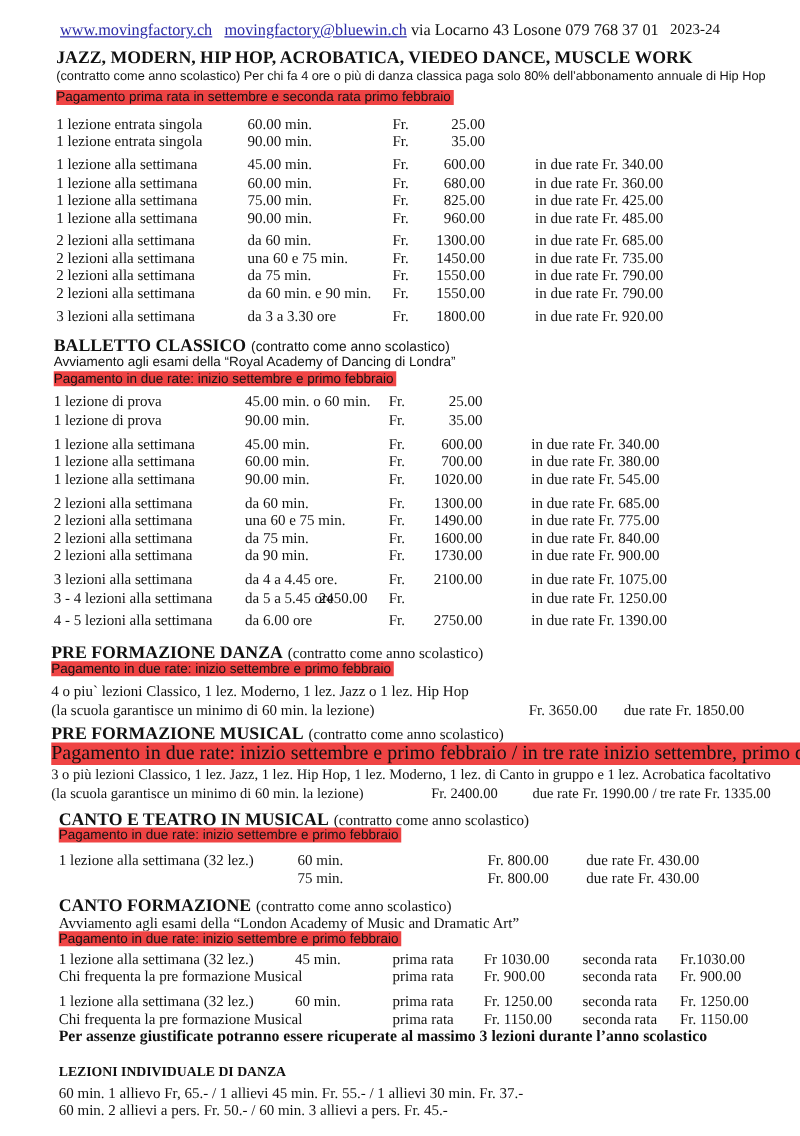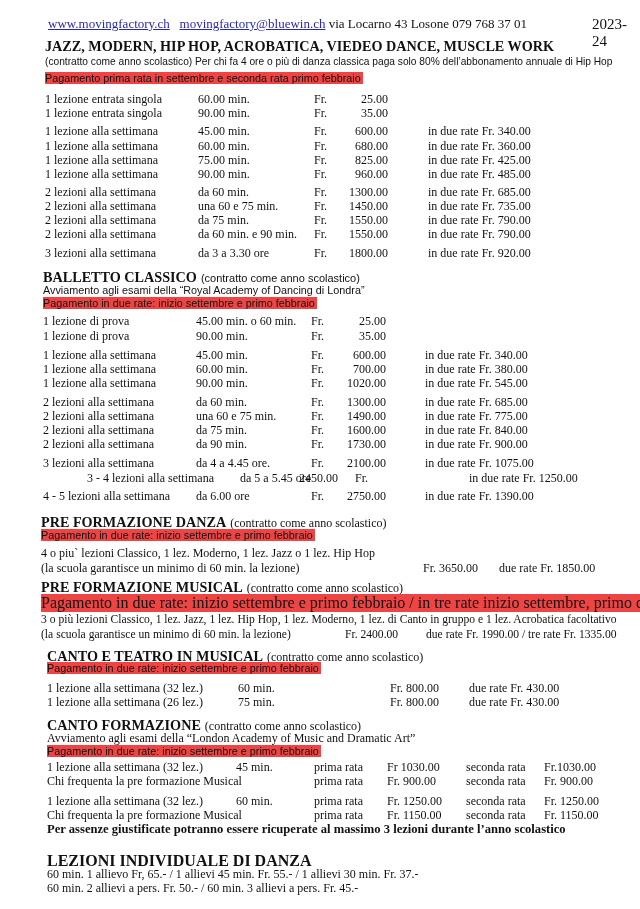--- a/index.html
+++ b/index.html
@@ -1,20 +1,20 @@
 <!DOCTYPE html>
 <html><head>
 <meta charset="utf-8">
 <style>
   html, body { margin:0; padding:0; background:#ffffff; }
   body { width:640px; height:909px; position:relative; overflow:hidden; color:#111; font-family:"Liberation Serif", serif; }
   .abs { position:absolute; white-space:nowrap; }
   .hdr { top:16px; left:48px; font-size:13px; }
   .hdr a { color:#2a2aa8; text-decoration:underline; }
-  .year { position:absolute; top:16px; left:592px; font-size:15px; }
+  .year { position:absolute; top:16px; left:536px; font-size:12px; }
   .title { font-weight:bold; font-size:14.2px; }
   .sub { font-family:"Liberation Sans", sans-serif; font-size:10.2px; }
   .note { font-family:"Liberation Sans", sans-serif; font-size:10.8px; }
   .band { background:#ef4444; padding:0 2px 0 0; }
   .row { font-size:12px; height:13.5px; }
   .row span { position:absolute; white-space:nowrap; }
   .ser { font-family:"Liberation Serif", serif; font-size:12px; }
   .bold { font-weight:bold; }
 </style>
 </head>
@@ -179,21 +179,21 @@
       <span style="left: auto; right: 254px;">1730.00</span>
       <span style="left: 425px;">in due rate Fr.  900.00</span>
     </div>
     <div class="abs row" style="top: 456px; left: 0px; width: 640px;">
       <span style="left: 43px;">3 lezioni alla settimana</span>
       <span style="left: 196px;">da 4 a 4.45 ore.</span>
       <span style="left: 311px;">Fr.</span>
       <span style="left: auto; right: 254px;">2100.00</span>
       <span style="left: 425px;">in due rate Fr. 1075.00</span>
     </div>
-    <div class="abs row" style="top: 471px; left: 0px; width: 548px; margin-left: 44px;">
+    <div class="abs row" style="top: 471px; left: 0px; width: 548px;">
       <span style="left: 43px;">3 - 4 lezioni alla settimana</span>
       <span style="left: 196px;">da 5 a 5.45 ore</span>
       <span style="left: 311px;">Fr.</span>
       <span style="left: auto; right: 254px;">2450.00</span>
       <span style="left: 425px;">in due rate Fr. 1250.00</span>
     </div>
     <div class="abs row" style="top: 489px; left: 0px; width: 640px;">
       <span style="left: 43px;">4 - 5 lezioni alla settimana</span>
       <span style="left: 196px;">da 6.00 ore</span>
       <span style="left: 311px;">Fr.</span>
@@ -228,21 +228,20 @@
 </div>
 <div class="abs note band" style="top:662px;left:47px;">Pagamento in due rate: inizio settembre e primo febbraio</div>
 <div id="canto-gruppo-rows">
     <div class="abs row" style="top: 681px; left: 0px; width: 640px;">
       <span style="left: 47px;">1 lezione alla settimana (32 lez.)</span>
       <span style="left: 238px;">60 min.</span>
       <span style="left: 390px;">Fr.   800.00</span>
       <span style="left: 469px;">due rate Fr.  430.00</span>
     </div>
     <div class="abs row" style="top: 695px; left: 0px; width: 640px;">
-      <span style="left: 47px;">1 lezione alla settimana (26 lez.)</span>
       <span style="left: 238px;">75 min.</span>
       <span style="left: 390px;">Fr.   800.00</span>
       <span style="left: 469px;">due rate Fr.  430.00</span>
     </div>
   </div>
 
 <div class="abs" style="top:716px;left:47px;">
   <span class="title">CANTO FORMAZIONE</span>
   <span class="ser">(contratto come anno scolastico)</span>
 </div>
@@ -277,15 +276,15 @@
       <span style="left: 47px;">Chi frequenta la pre formazione Musical</span>
       <span style="left: 236px;"></span>
       <span style="left: 314px;">prima rata</span>
       <span style="left: 387px;">Fr. 1150.00</span>
       <span style="left: 466px;">seconda rata</span>
       <span style="left: 544px;">Fr. 1150.00</span>
     </div>
   </div>
 <div class="abs ser bold" style="top:822px;left:47px;font-size:12.6px;">Per assenze giustificate potranno essere ricuperate al massimo 3 lezioni durante l’anno scolastico</div>
 
-<div class="abs ser bold" style="top:852px;left:47px;font-size:16px;">LEZIONI INDIVIDUALE DI DANZA</div>
+<div class="abs ser bold" style="top:852px;left:47px;font-size:11px;">LEZIONI INDIVIDUALE DI DANZA</div>
 <div class="abs ser" style="top:867px;left:47px;">60 min. 1 allievo Fr, 65.- / 1 allievi 45 min. Fr. 55.- / 1 allievi 30 min. Fr. 37.-</div>
 <div class="abs ser" style="top:881px;left:47px;">60 min. 2 allievi a pers. Fr. 50.-  /  60 min. 3 allievi a pers. Fr. 45.-</div>
 
 </body></html>

